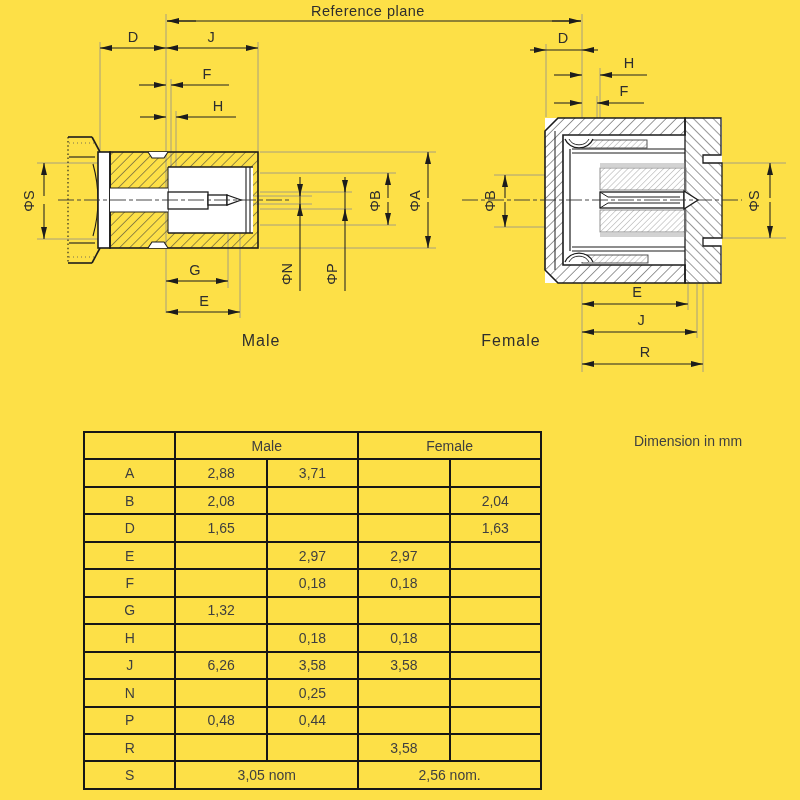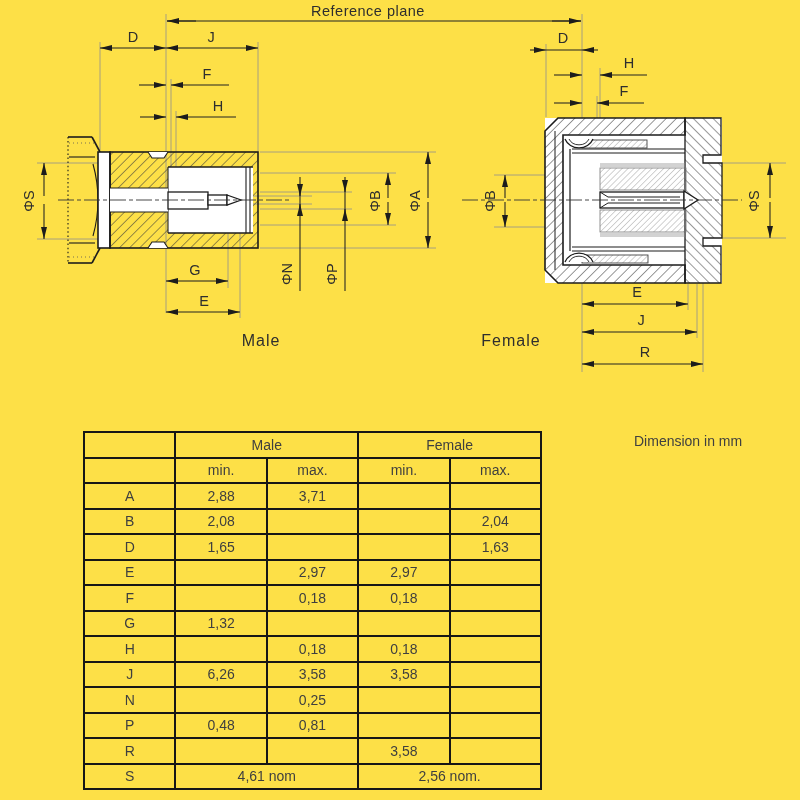--- a/index.html
+++ b/index.html
@@ -266,27 +266,20 @@
 </svg>
 
 <table class="dim-table">
       <tbody>
         <tr>
           <td></td>
           <td colspan="2">Male</td>
           <td colspan="2">Female</td>
         </tr>
         <tr>
-          <td></td>
-          <td>min.</td>
-          <td>max.</td>
-          <td>min.</td>
-          <td>max.</td>
-        </tr>
-        <tr>
           <td>A</td>
           <td>2,88</td>
           <td>3,71</td>
           <td></td>
           <td></td>
         </tr>
         <tr>
           <td>B</td>
           <td>2,08</td>
           <td></td>
@@ -338,34 +331,34 @@
         <tr>
           <td>N</td>
           <td></td>
           <td>0,25</td>
           <td></td>
           <td></td>
         </tr>
         <tr>
           <td>P</td>
           <td>0,48</td>
-          <td>0,81</td>
+          <td>0,44</td>
           <td></td>
           <td></td>
         </tr>
         <tr>
           <td>R</td>
           <td></td>
           <td></td>
           <td>3,58</td>
           <td></td>
         </tr>
         <tr>
           <td>S</td>
-          <td colspan="2">4,61 nom</td>
+          <td colspan="2">3,05 nom</td>
           <td colspan="2">2,56 nom.</td>
         </tr>
       </tbody>
     </table>
 
 <div id="mm-note">Dimension in mm</div>
 
 </div>
 
 </body></html>

